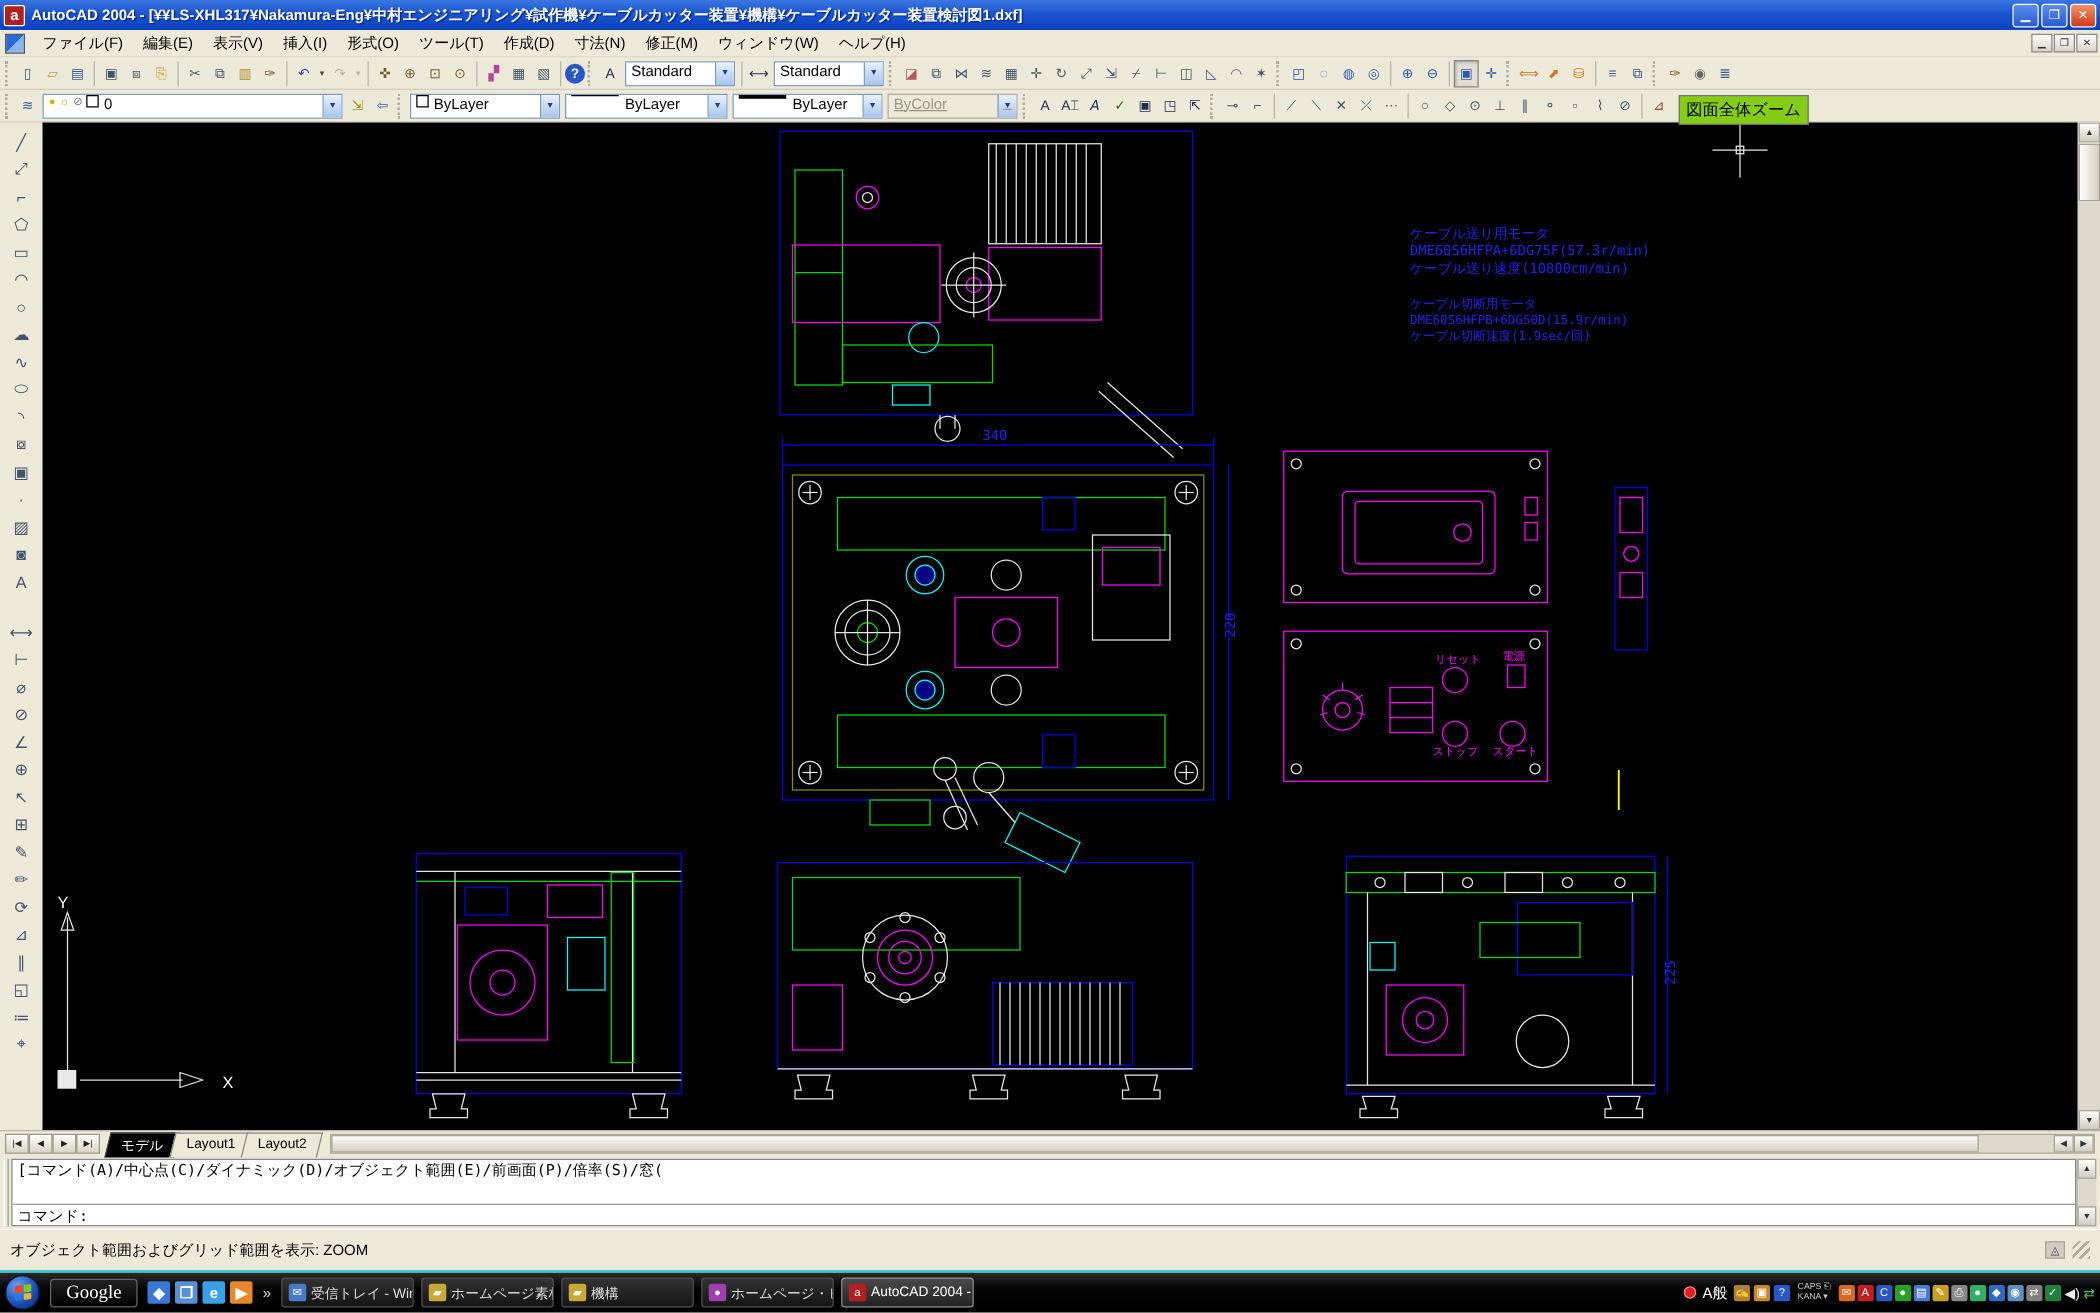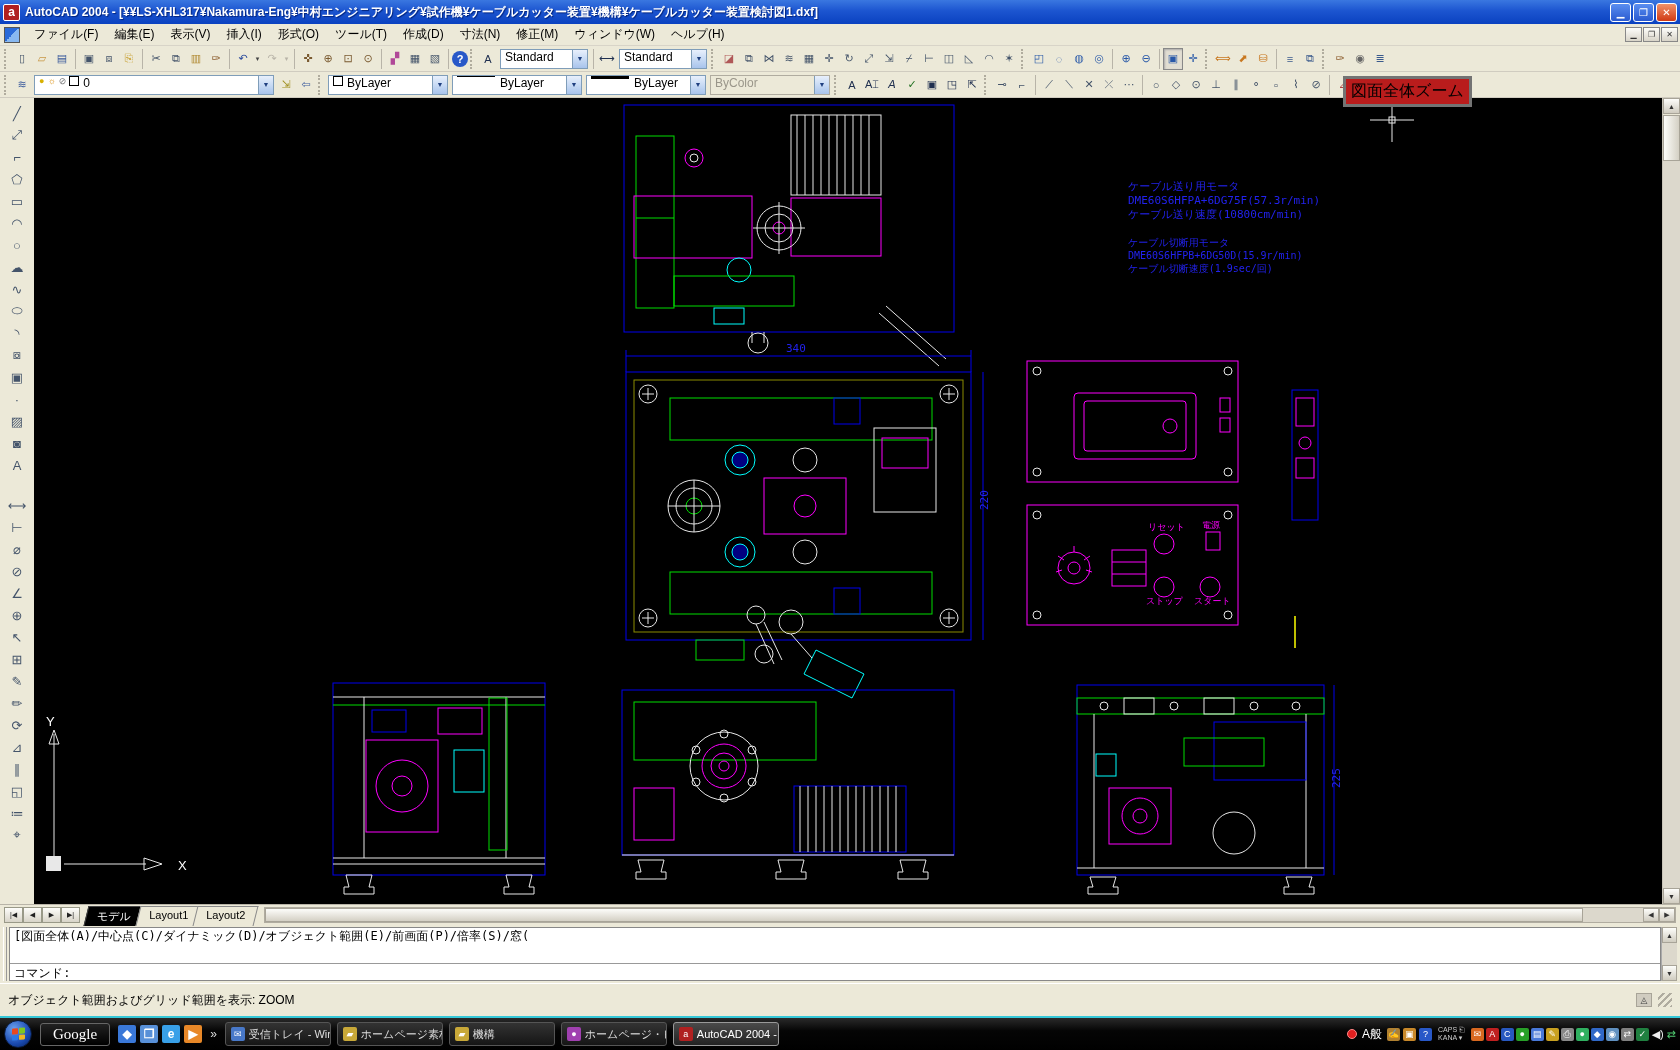--- a/index.html
+++ b/index.html
@@ -27,21 +27,21 @@
   .dd{width:9px;height:22px;font-size:7px;color:#444;display:flex;align-items:center;justify-content:center;flex:0 0 auto;}
   .dd.grayed{color:#b8b4a8;}
   .sep{width:1px;height:20px;background:#b8b4a8;margin:0 3px;flex:0 0 auto;}
   .grip{width:5px;height:20px;border-left:2px dotted #b0ac9e;margin:0 3px 0 2px;flex:0 0 auto;}
   .combo{height:20px;border:1px solid #7f9db9;background:#fff;display:flex;align-items:flex-start;font-size:12px;padding:0 0 0 4px;flex:0 0 auto;margin:0 2px;}
   .combo .arrow{width:15px;height:18px;background:linear-gradient(#e8f0fc,#a8c4ec);border-left:1px solid #7f9db9;margin-left:auto;display:flex;align-items:center;justify-content:center;font-size:7px;color:#204080;}
   .combo.disabled{background:#ece9d8;color:#9a968a;border-color:#b0aca0;}
   .swatch{width:10px;height:10px;border:1px solid #000;background:#fff;margin-right:4px;flex:0 0 auto;}
   .ltline{width:38px;height:1px;background:#000;margin-right:5px;flex:0 0 auto;}
   .ltline.thick{height:3px;}
-  .tooltip{position:absolute;left:1343px;top:52px;background:#b91c1c;border:3px solid #737373;font-size:16px;padding:2px 5px;z-index:50;color:#000;white-space:nowrap;}
+  .tooltip{position:absolute;left:1343px;top:52px;background:#84cc16;border:1px solid #737373;font-size:13px;padding:2px 5px;z-index:50;color:#000;white-space:nowrap;}
   
   .main{flex:1;display:flex;min-height:0;}
   .lefttools{width:34px;background:#ece9d8;display:flex;flex-direction:column;align-items:center;padding-top:4px;flex:0 0 auto;}
   .lefttools .tb{width:24px;height:22px;}
   .toolgap{height:18px;flex:0 0 auto;}
   .canvas{flex:1;background:#000;position:relative;overflow:hidden;}
   .canvas svg{position:absolute;left:0;top:0;}
   .vscroll{width:18px;background:#ece9d8;border-left:1px solid #c8c4b8;display:flex;flex-direction:column;flex:0 0 auto;}
   .scrollbtn{height:16px;background:linear-gradient(#fdfdfa,#d0ccc0);border:1px solid #a8a498;font-size:7px;color:#333;display:flex;align-items:center;justify-content:center;}
   .vthumb{height:46px;background:linear-gradient(90deg,#fdfdfa,#d4d0c4);border:1px solid #a8a498;margin-top:1px;}
@@ -230,21 +230,21 @@
       <div class="combo" style="width: 130px;">
         <span class="ltline"></span>
         <span>ByLayer</span>
         <span class="arrow">▼</span>
       </div>
       <div class="combo" style="width: 120px;">
         <span class="ltline thick"></span>
         <span>ByLayer</span>
         <span class="arrow">▼</span>
       </div>
-      <div class="combo disabled" style="width: 120px;">
+      <div class="combo disabled" style="width: 104px; text-decoration: underline;">
         <span>ByColor</span>
         <span class="arrow">▼</span>
       </div>
       <span class="grip"></span>
       <span class="tb sm" style="color: rgb(32, 48, 80);">A</span>
       <span class="tb sm" style="color: rgb(32, 48, 80);">A⌶</span>
       <span class="tb sm" style="color: rgb(32, 48, 80);">𝘈</span>
       <span class="tb sm" style="color: rgb(32, 112, 32);">✓</span>
       <span class="tb sm" style="color: rgb(32, 48, 80);">▣</span>
       <span class="tb sm" style="color: rgb(32, 48, 80);">◳</span>
@@ -588,21 +588,21 @@
       <div class="hthumb"></div>
       <div class="hbtn">◀</div>
       <div class="hbtn">▶</div>
     </div>
   </div>
 
   <div class="command">
     <div class="cmd-grab"></div>
     <div class="cmd-inner">
       <div class="cmd-hist">
-        <div>[図面全体(A)/中心点(C)/ダイナミック(D)/オブジェクト範囲(E)/前画面(P)/倍率(S)/窓(</div>
+        <div>[コマンド(A)/中心点(C)/ダイナミック(D)/オブジェクト範囲(E)/前画面(P)/倍率(S)/窓(</div>
       </div>
       <div class="cmd-input">コマンド:</div>
     </div>
     <div class="cmd-scroll">
       <div class="scrollbtn">▲</div>
       <div class="scrollbtn">▼</div>
     </div>
   </div>
 
   <div class="statusbar">

